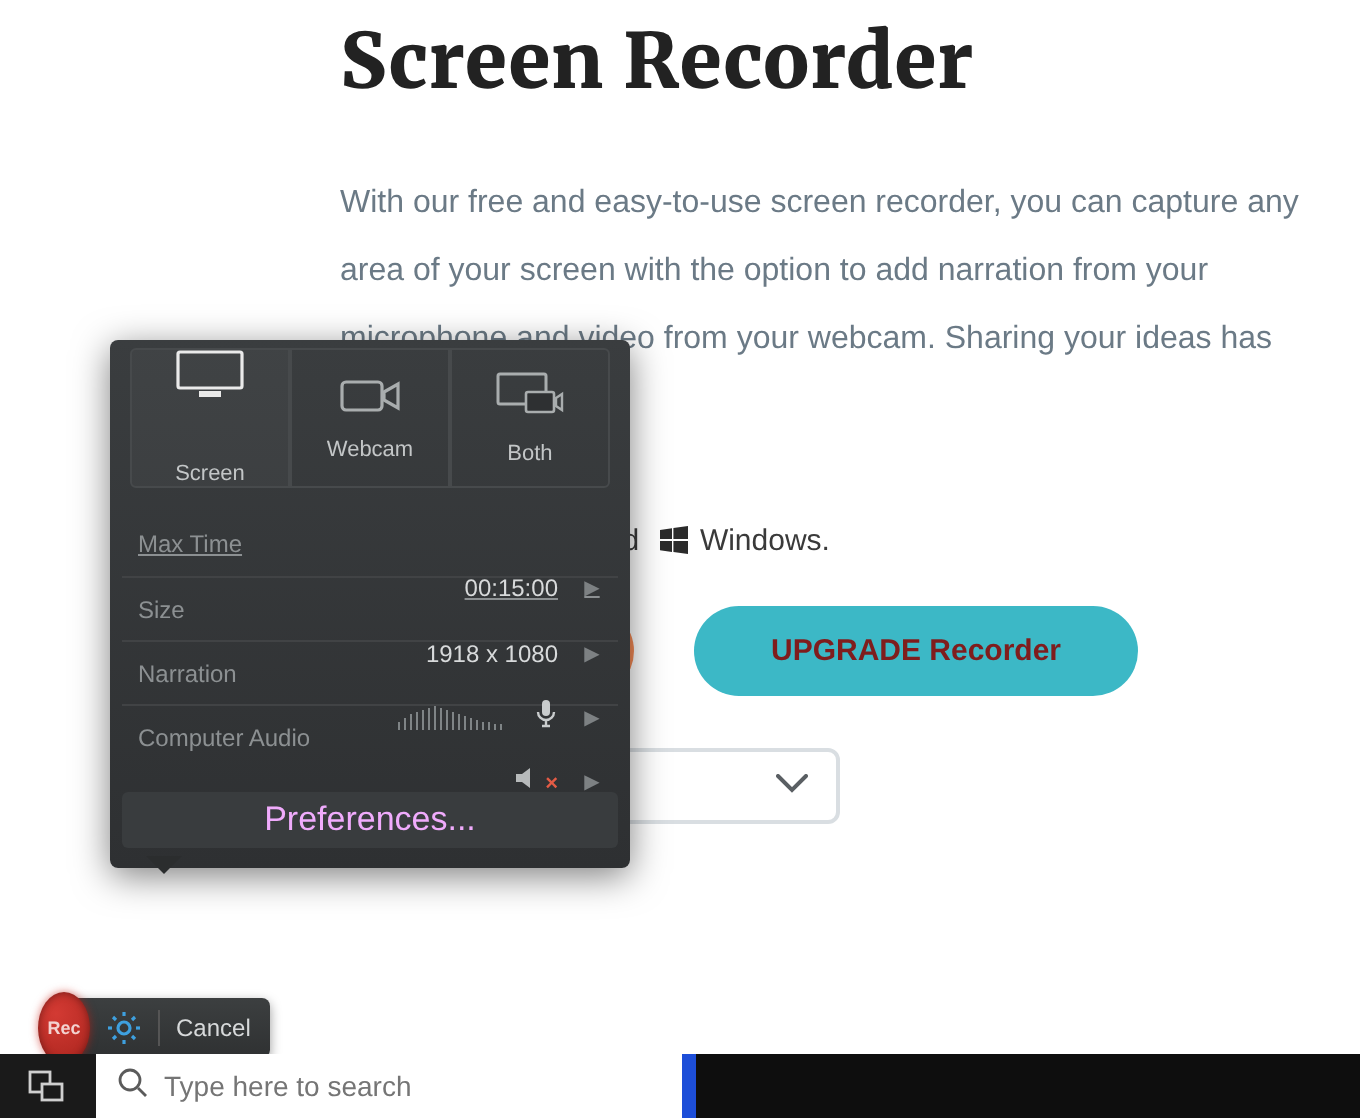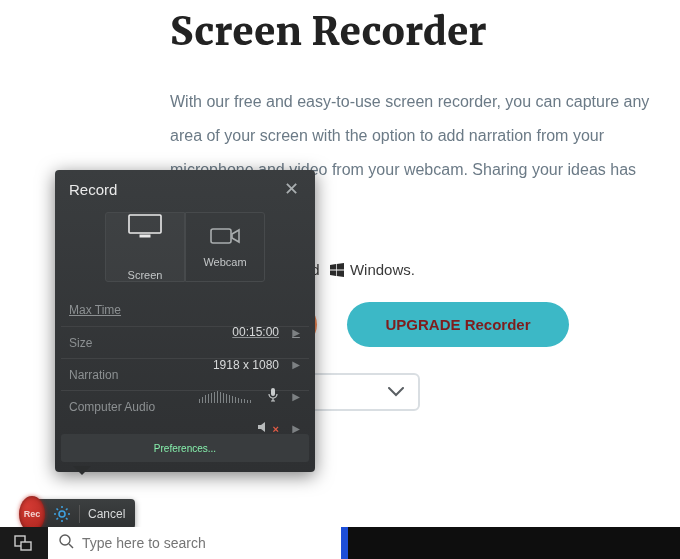--- a/index.html
+++ b/index.html
@@ -35,21 +35,21 @@
   .rows { padding: 4px 6px; }
   .row { display:flex; align-items:center; justify-content:space-between; height:32px; padding:0 8px; border-top:1px solid #414345; color:#8c9092; cursor:pointer; }
   .row:first-child { border-top:none;text-decoration:underline; }
   .row .val { color:#d8dadb; font-size:12px; display:flex; align-items:center; gap:12px;margin-top:44px; }
   .chev { color:#7d8183; font-size:10px; width:10px; text-align:center; }
   .narr-bars { display:flex; gap:2px; align-items:flex-end; height:12px; margin-right:4px; }
   .narr-bars i { width:1px; background:#7f8486; }
   .mic svg, .spk svg { }
   .xred { color:#e35b45; font-weight:700; margin-left:2px; font-size:11px; }
 
-  .prefs { margin: 8px 6px 0 6px; background:#393c3e; border-radius:3px; height:28px; display:flex; align-items:center; justify-content:center; color:#86efac; font-size:10px; cursor:pointer; }
+  .prefs { margin: 8px 6px 0 6px; background:#393c3e; border-radius:3px; height:28px; display:flex; align-items:center; justify-content:center; color:#f0abfc; font-size:17px; cursor:pointer; }
 
   
   .toolbar { position:absolute; left:27px; bottom:30px; height:30px; background: linear-gradient(#3c3f40,#2f3132); border-radius:4px; display:flex; align-items:center; padding:0 10px 0 4px; gap:8px; box-shadow:0 2px 6px rgba(0,0,0,.4); }
   .rec-btn { width:26px; height:36px; border-radius:50%; background: radial-gradient(circle at 35% 30%, #d33a33, #a9241d); box-shadow: inset 0 0 4px rgba(0,0,0,.4), 0 0 4px rgba(200,30,20,.6); display:flex; align-items:center; justify-content:center; color:#f3d2d0; font-size:9px; font-weight:600; cursor:pointer; margin-left:-12px; }
   .gear { color:#3ea0df; cursor:pointer; display:flex; }
   .toolbar .cancel { color:#d7d9da; font-size:12px; cursor:pointer; padding-left:4px; border-left:1px solid #555; height:18px; display:flex; align-items:center; padding-left:8px;}
 
   
   .taskbar { position:absolute; left:0; bottom:0; right:0; height:32px; display:flex; align-items:stretch; background:#101010; }
   .task-app { width:48px; background:#1a1a1a; display:flex; align-items:center; justify-content:center; }
@@ -87,43 +87,49 @@
   <div class="dropdown">
     <span>
       <svg width="16" height="10" viewBox="0 0 16 10">
             <path d="M1 1l7 7 7-7" stroke="#5a5f63" stroke-width="2" fill="none" stroke-linecap="round"></path>
           </svg>
     </span>
   </div>
 </div>
 
 <div class="popup">
-  <div class="phead">
-    <span>Record</span>
-    <span class="close">✕</span>
-  </div>
 
   <div class="modes">
     <div class="mode selected">
       <span>
         <svg width="34" height="24" viewBox="0 0 34 24">
               <rect x="1" y="1" width="32" height="18" rx="1" fill="none" stroke="#e8e8e8" stroke-width="1.6"></rect>
               <rect x="12" y="21" width="10" height="2" fill="#e8e8e8"></rect>
             </svg>
       </span>
       <span>Screen</span>
     </div>
     <div class="mode">
       <span>
         <svg width="30" height="20" viewBox="0 0 30 20">
               <rect x="1" y="3" width="20" height="14" rx="2" fill="none" stroke="#a9adae" stroke-width="1.6"></rect>
               <path d="M22 8l7-4v12l-7-4z" fill="none" stroke="#a9adae" stroke-width="1.6"></path>
             </svg>
       </span>
       <span>Webcam</span>
+    </div>
+    <div class="mode">
+      <span>
+        <svg width="34" height="24" viewBox="0 0 34 24">
+              <rect x="1" y="1" width="24" height="15" rx="1" fill="none" stroke="#a9adae" stroke-width="1.5"></rect>
+              <rect x="15" y="10" width="14" height="10" rx="1" fill="#2e3032" stroke="#a9adae" stroke-width="1.3"></rect>
+              <path d="M30 13l3-2v8l-3-2z" fill="none" stroke="#a9adae" stroke-width="1.2"></path>
+            </svg>
+      </span>
+      <span>Both</span>
     </div>
   </div>
 
   <div class="rows">
     <div class="row">
       <span>Max Time</span>
       <span class="val">
         <span>00:15:00</span>
         <span class="chev">▶</span>
       </span>

